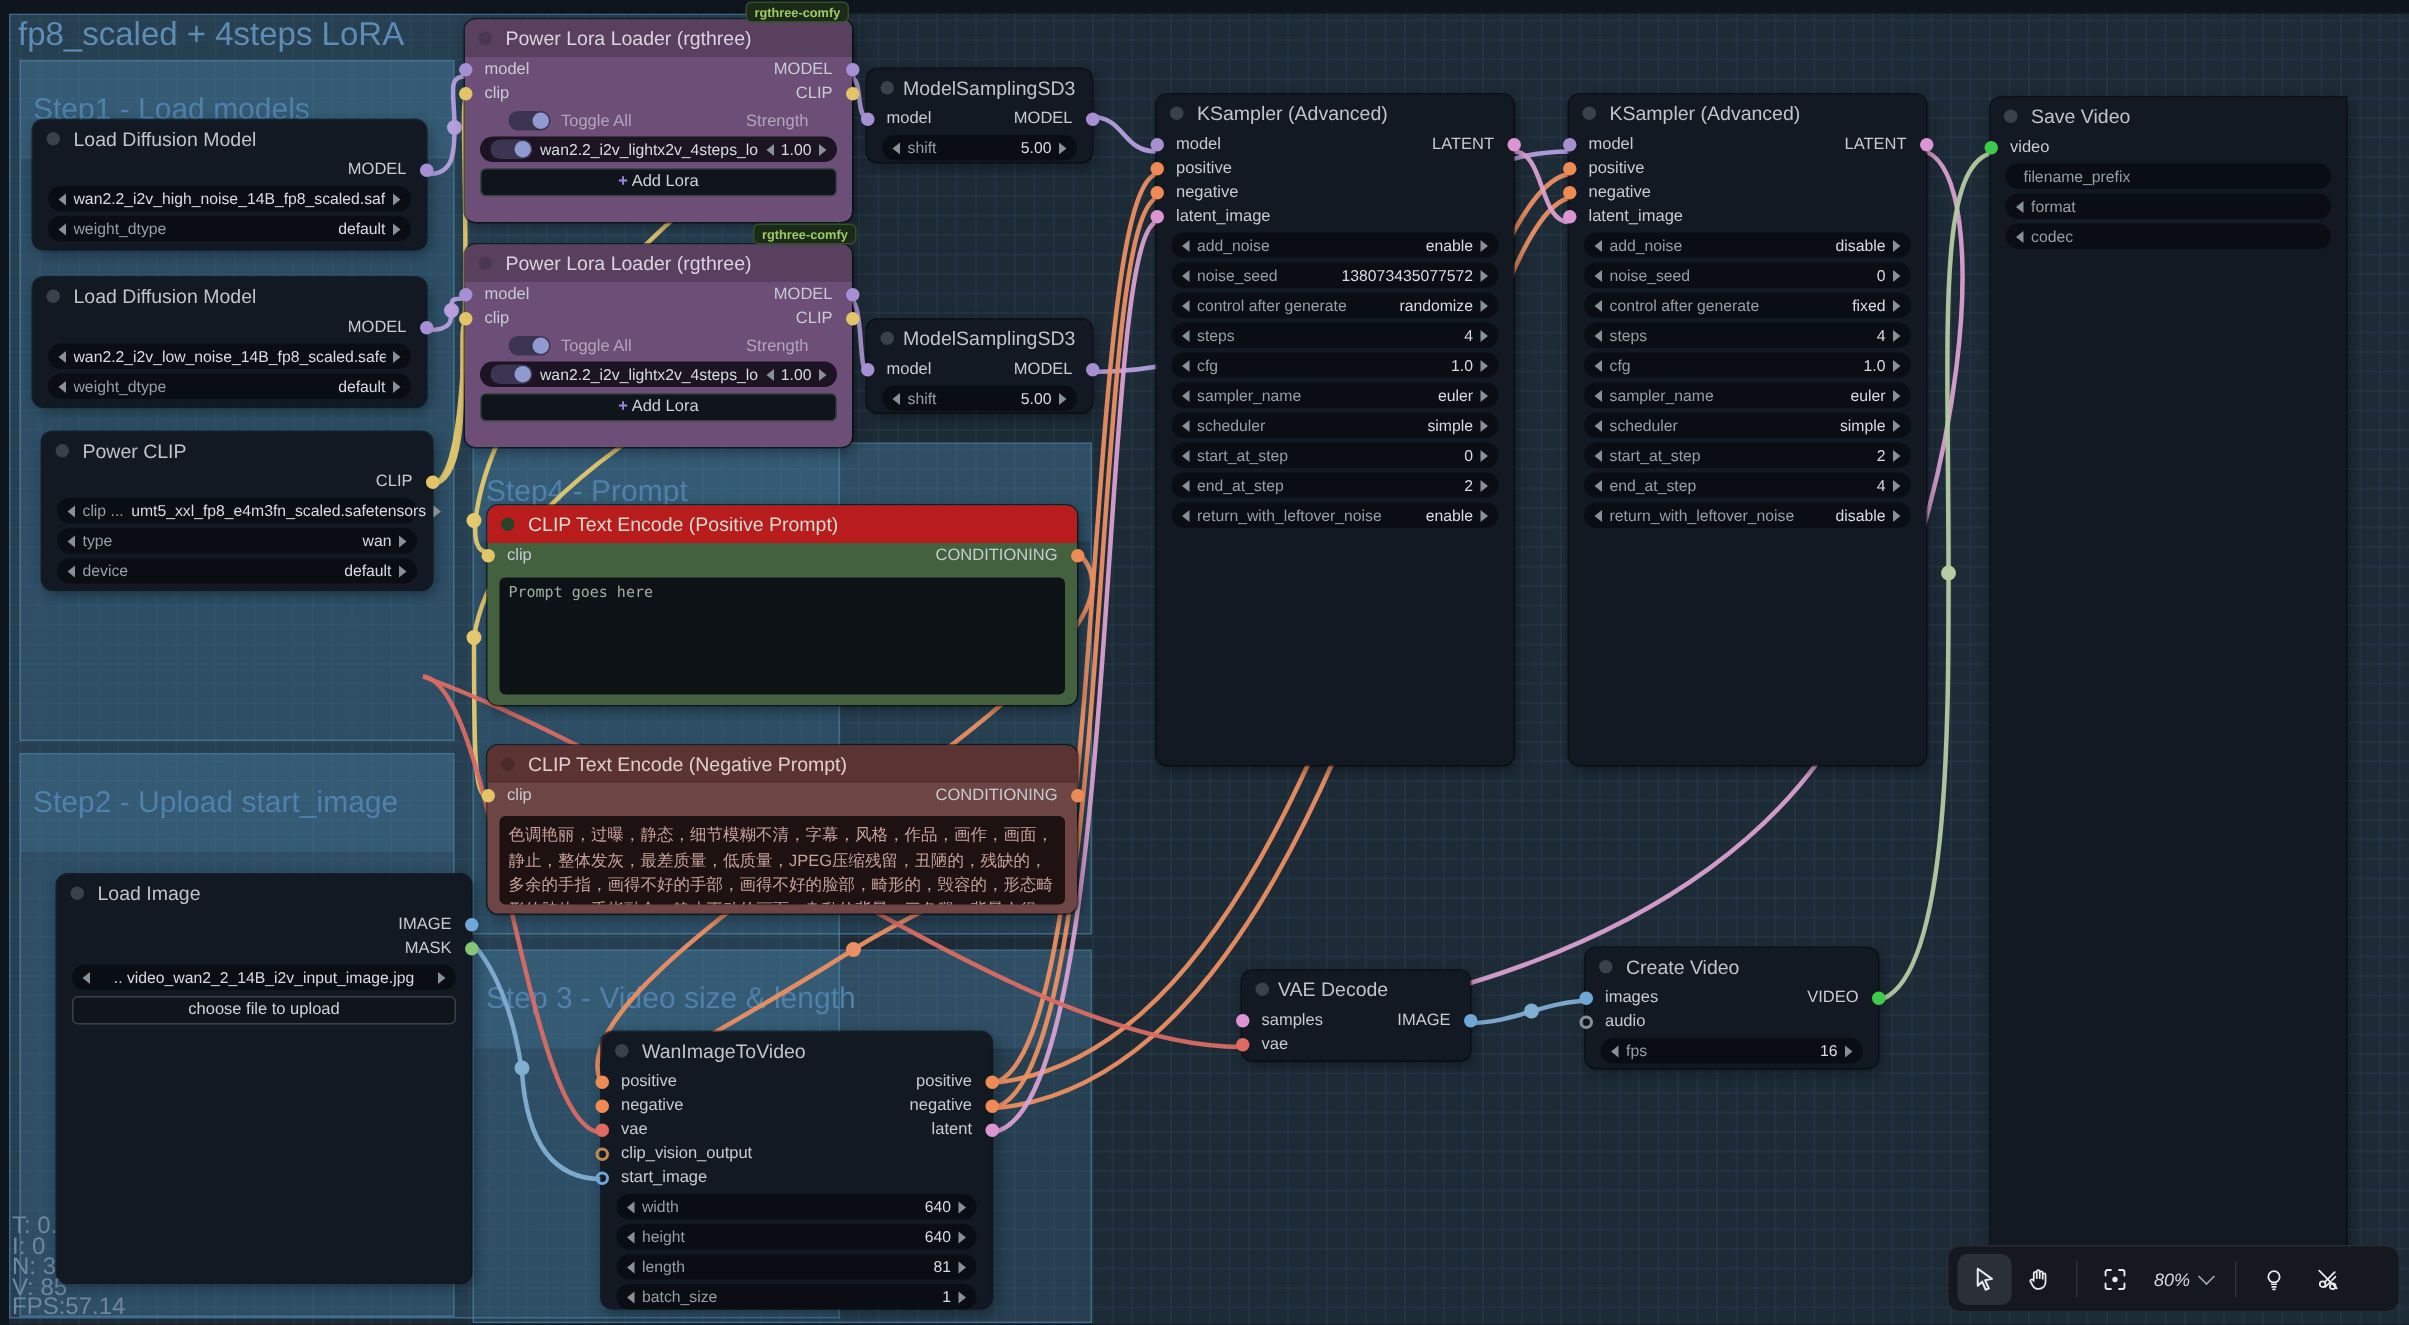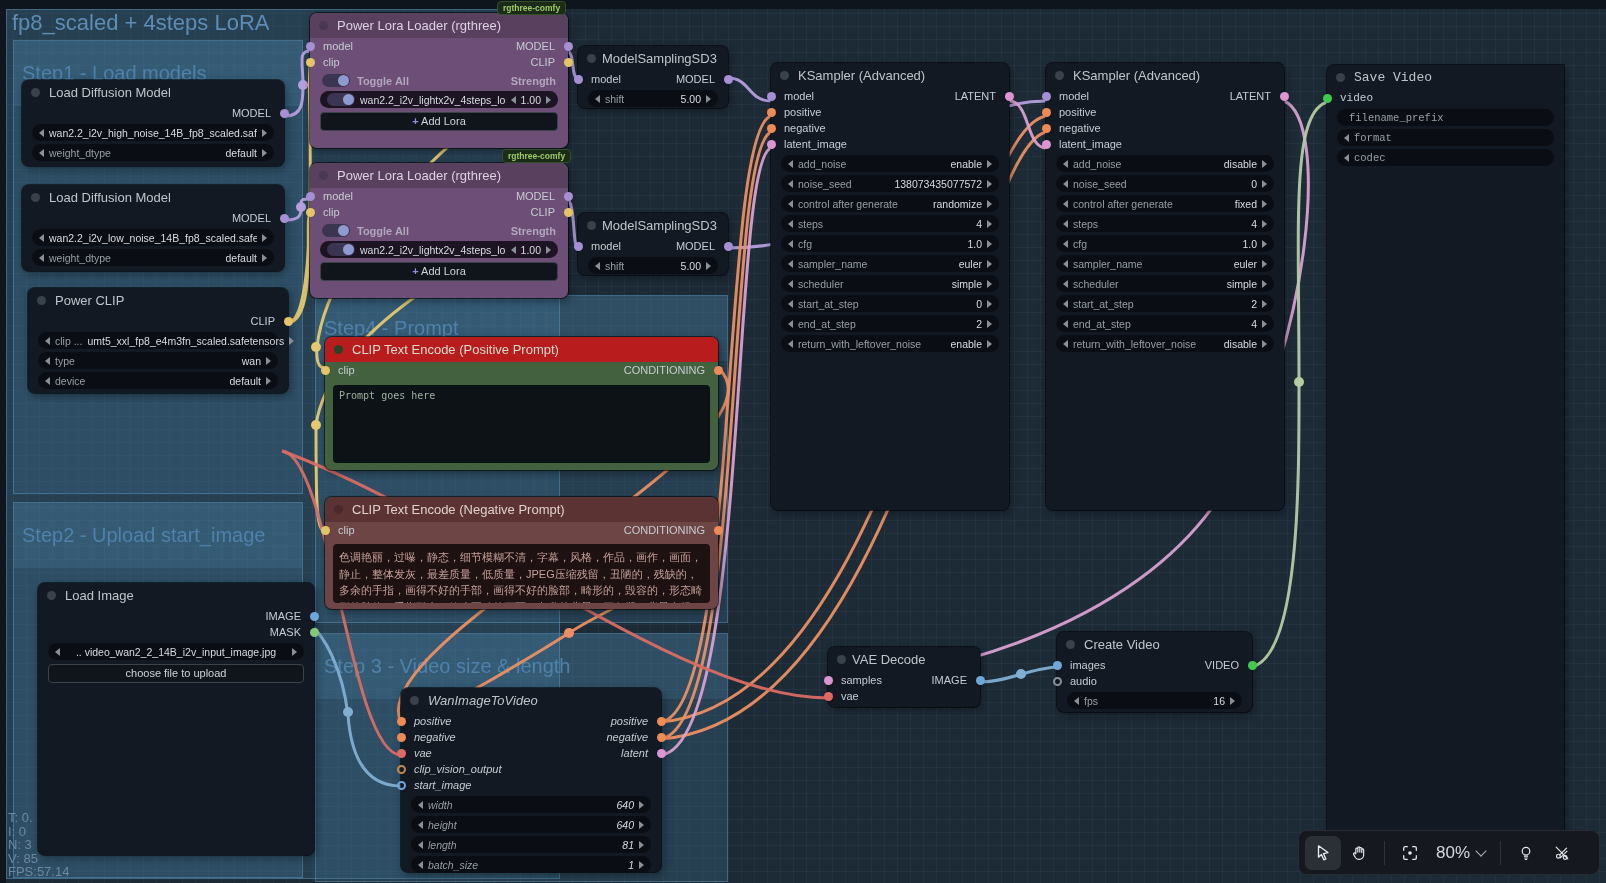--- a/index.html
+++ b/index.html
@@ -35,42 +35,42 @@
   .w{display:flex;align-items:center;height:17px;margin:3px 10px;background:rgba(9,13,18,.85);
      border-radius:9px;padding:0 7px;font-size:10.5px;color:#b7bdc3;}
   .w .lab{color:#979ea5;margin:0 5px;flex:1;text-align:left;white-space:nowrap;overflow:hidden;}
   .w .val{color:#d8dce0;margin-right:5px;white-space:nowrap;}
   .tri-l{width:0;height:0;border-right:5px solid #8a9097;border-top:4px solid transparent;border-bottom:4px solid transparent;}
   .tri-r{width:0;height:0;border-left:5px solid #8a9097;border-top:4px solid transparent;border-bottom:4px solid transparent;}
   .btn{display:block;margin:4px 10px;height:17px;line-height:17px;text-align:center;
     background:#10151c;border:1px solid #3a424b;border-radius:4px;font-size:11px;color:#cdd3d9;}
   .toggle{width:28px;height:13px;border-radius:7px;background:#3c3552;position:relative;flex:0 0 auto;}
   .toggle::after{content:"";position:absolute;right:1px;top:1px;width:11px;height:11px;border-radius:50%;background:#8f9bd0;}
-  .tarow{display:flex;align-items:center;font-size:11px;color:#b2a6bd;margin:4px 12px;font-weight:bold;}
+  .tarow{display:flex;align-items:center;font-size:11px;color:#b2a6bd;margin:4px 29px;}
   .ta{position:absolute;left:8px;right:8px;border-radius:4px;padding:5px 6px;box-sizing:border-box;overflow:hidden;}
   .ta.pos{background:#0d1217;color:#9fb0a0;font-family:"DejaVu Sans Mono",monospace;font-size:10px;}
   .ta.neg{background:#1d1111;color:#c7a09a;font-size:11px;line-height:1.5;}
   .badge{position:absolute;background:#1c2a18;border:1px solid #32502a;color:#9ccc65;
     font-size:8.5px;font-weight:bold;padding:1px 5px;border-radius:4px;z-index:6;white-space:nowrap;}
   
   #wires{position:absolute;left:0;top:0;z-index:3;pointer-events:none;}
   #wires path{fill:none;stroke-width:3;opacity:.95;}
   .wm{stroke:#b59fdd}.wc{stroke:#e5c96e}.wo{stroke:#ec8f62}.wl{stroke:#d9a0d0}
   .wv{stroke:#d96b63}.wi{stroke:#82aed1}.wg{stroke:#b5cba2}
   
   #toolbar{position:absolute;left:1298px;top:830px;width:302px;height:45px;background:#15181e;
     border:1px solid #272c33;border-radius:9px;display:flex;align-items:center;z-index:8;padding:0 6px;box-sizing:border-box;}
   .tbtn{width:36px;height:34px;border-radius:7px;display:flex;align-items:center;justify-content:center;color:#d5d9dd;}
   .tbtn.active{background:#2b3037;}
   .tsep{width:1px;height:24px;background:#2d333b;margin:0 7px;}
-  .tzoom{display:flex;align-items:center;color:#d5d9dd;font-size:17px;padding:0 8px;}
+  .tzoom{display:flex;align-items:center;color:#d5d9dd;font-size:12px;padding:0 8px;font-style:italic;}
   .chev{width:7px;height:7px;border-right:1.6px solid #aeb4ba;border-bottom:1.6px solid #aeb4ba;
     transform:rotate(45deg);margin-left:7px;margin-top:-4px;}
   
-  #stats{position:absolute;left:8px;top:811px;font-size:13px;line-height:13.5px;color:#6f87a0;z-index:2;}
+  #stats{position:absolute;left:8px;top:811px;font-size:16px;line-height:13.5px;color:#6f87a0;z-index:2;}
   .strip-top{position:absolute;left:0;top:0;width:1606px;height:9px;background:#0e151d;z-index:2;}
   .strip-left{position:absolute;left:0;top:0;width:6px;height:883px;background:#0e151d;z-index:2;}
   .outer-title{position:absolute;left:12px;top:10px;font-size:22px;color:#5d8cb4;z-index:2;white-space:nowrap;}
 </style>
 </head>
 <body>
 
 <div id="screen">
   <div class="strip-top"></div>
   <div class="strip-left"></div>
@@ -460,21 +460,21 @@
         <span class="tri-r"></span>
       </div>
     <div class="w">
         <span class="tri-l"></span>
         <span class="lab">return_with_leftover_noise</span>
         <span class="val">disable</span>
         <span class="tri-r"></span>
       </div>
   </div>
 
-  <div class="node" style="left:1327px;top:65px;width:237px;height:798px;border-radius:7px 0 0 7px;font-family:Liberation Mono, monospace;">
+  <div class="node" style="left:1327px;top:65px;width:237px;height:798px;border-radius:7px 0 0 7px;">
     <div class="nhead"><span class="cdot"></span><span>Save Video</span></div>
     <div class="srow">
         <span class="sin">video</span>
         <span class="dot dl c-video"></span>
       </div>
     <div class="w">
         <span class="lab">filename_prefix</span>
       </div>
     <div class="w">
         <span class="tri-l"></span>
@@ -501,21 +501,21 @@
     <div class="nhead"><span class="cdot" style="background:#49292a"></span><span>CLIP Text Encode (Negative Prompt)</span></div>
     <div class="srow">
         <span class="sin">clip</span>
         <span class="sout">CONDITIONING</span>
         <span class="dot dl c-clip"></span>
         <span class="dot dr c-cond"></span>
       </div>
     <div class="ta neg" style="top:47px;bottom:6px;">色调艳丽，过曝，静态，细节模糊不清，字幕，风格，作品，画作，画面，静止，整体发灰，最差质量，低质量，JPEG压缩残留，丑陋的，残缺的，多余的手指，画得不好的手部，画得不好的脸部，畸形的，毁容的，形态畸形的肢体，手指融合，静止不动的画面，杂乱的背景，三条腿，背景人很多，倒着走</div>
   </div>
 
-  <div class="node" style="left:401px;top:688px;width:260px;height:184px;font-style:italic;">
+  <div class="node" style="left:401px;top:688px;width:260px;height:184px;">
     <div class="nhead"><span class="cdot"></span><span>WanImageToVideo</span></div>
     <div class="srow">
         <span class="sin">positive</span>
         <span class="sout">positive</span>
         <span class="dot dl c-cond"></span>
         <span class="dot dr c-cond"></span>
       </div>
     <div class="srow">
         <span class="sin">negative</span>
         <span class="sout">negative</span>

